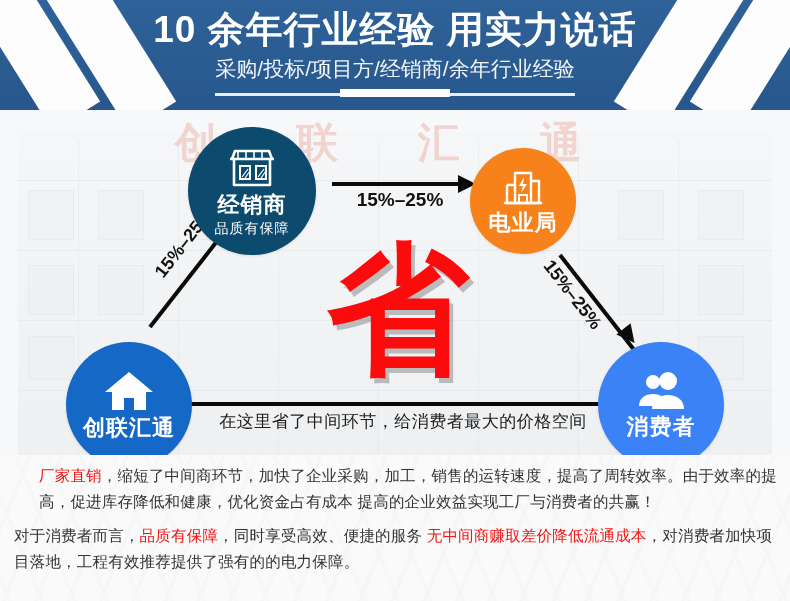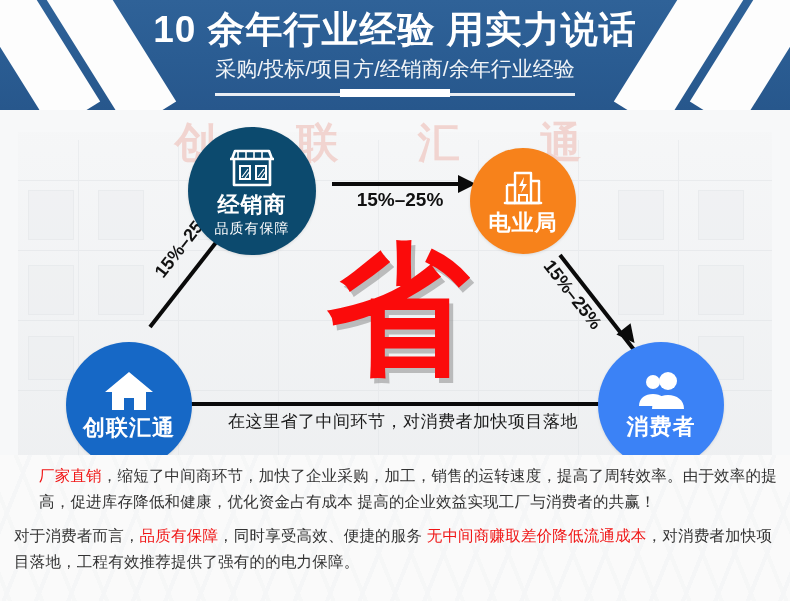--- a/index.html
+++ b/index.html
@@ -156,21 +156,21 @@
     <div class="watermark">创 联 汇 通</div>
 
     <div class="save-char">省</div>
 
     <div class="arrow-line" id="arr-top"></div>
     <div class="arrow-head" id="arr-top-head"></div>
     <div id="lbl-top">15%–25%</div>
 
     <div class="arrow-line" id="arr-bottom"></div>
     <div class="arrow-head" id="arr-bottom-head"></div>
-    <div id="lbl-bottom">在这里省了中间环节，对消费者加快项目落地</div>
+    <div id="lbl-bottom">在这里省了中间环节，给消费者最大的价格空间</div>
 
     <div class="diag" id="arr-left"></div>
     <div class="arrow-head" id="arr-left-head"></div>
     <div id="lbl-left">15%–25%</div>
 
     <div class="diag" id="arr-right"></div>
     <div class="arrow-head" id="arr-right-head"></div>
     <div id="lbl-right">15%–25%</div>
 
     <div class="node" id="n-dealer">

